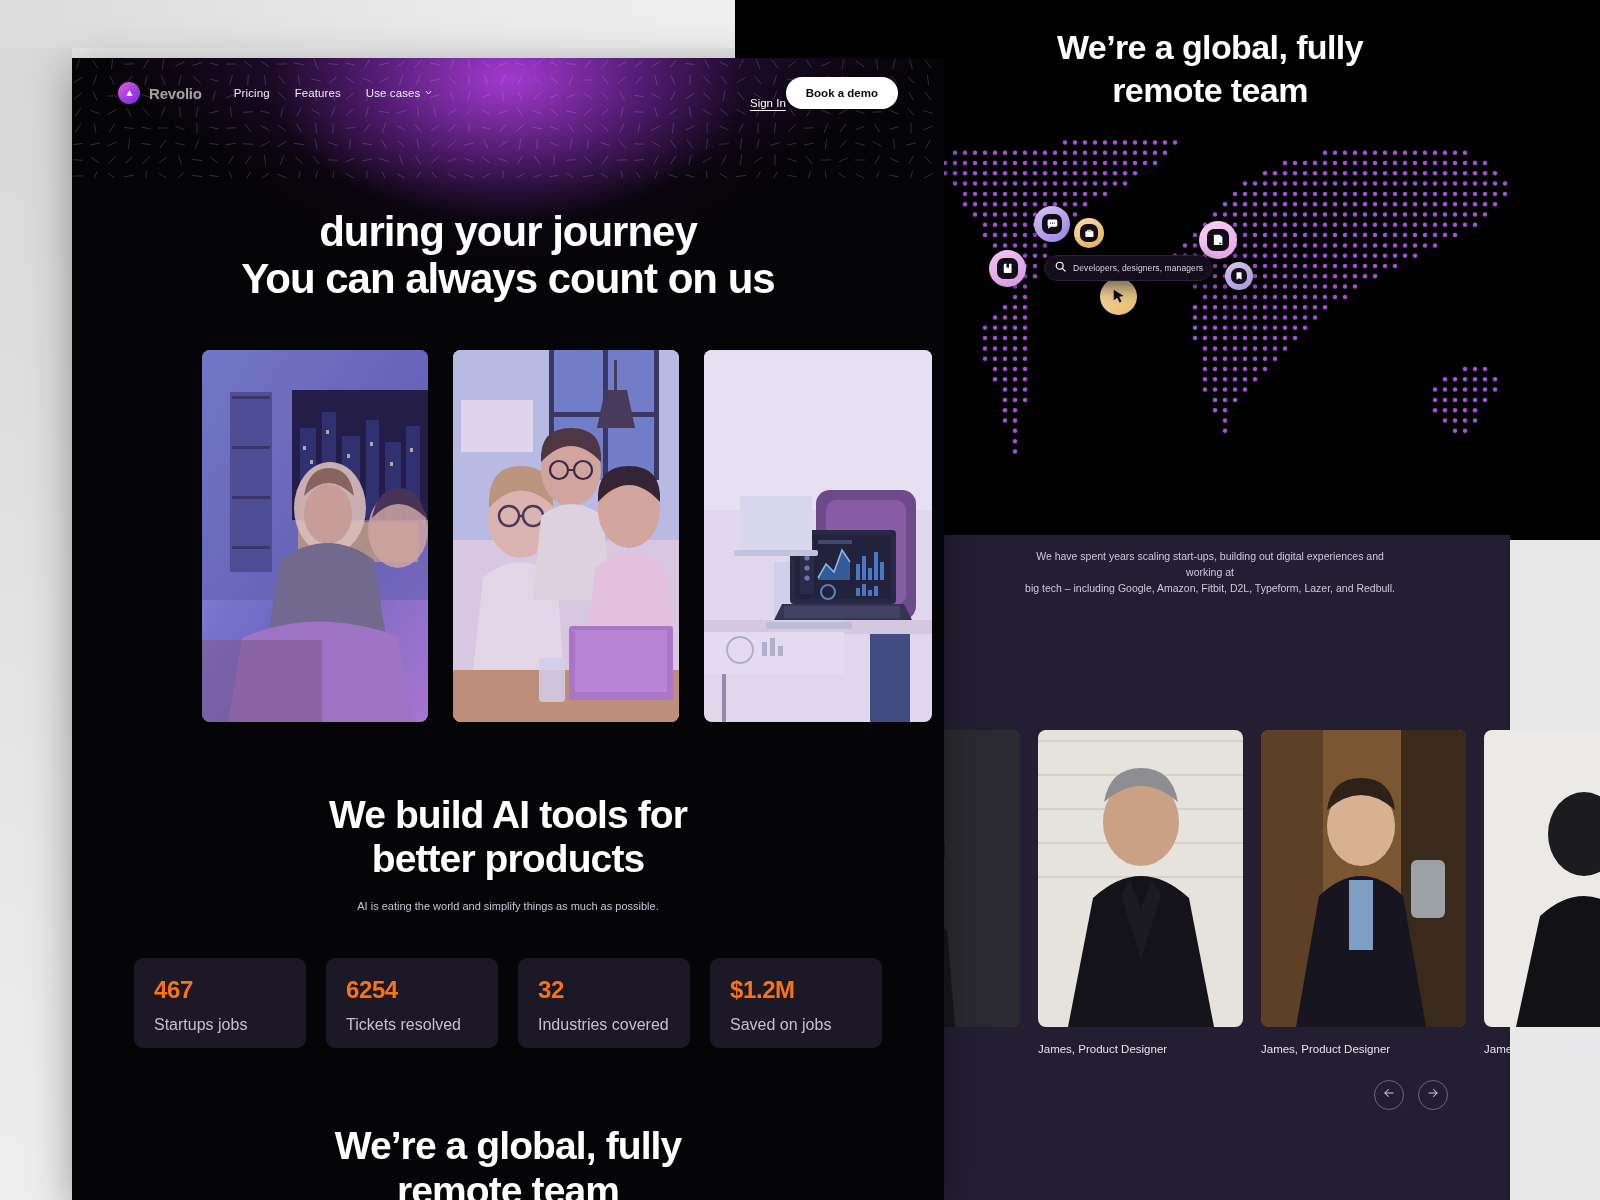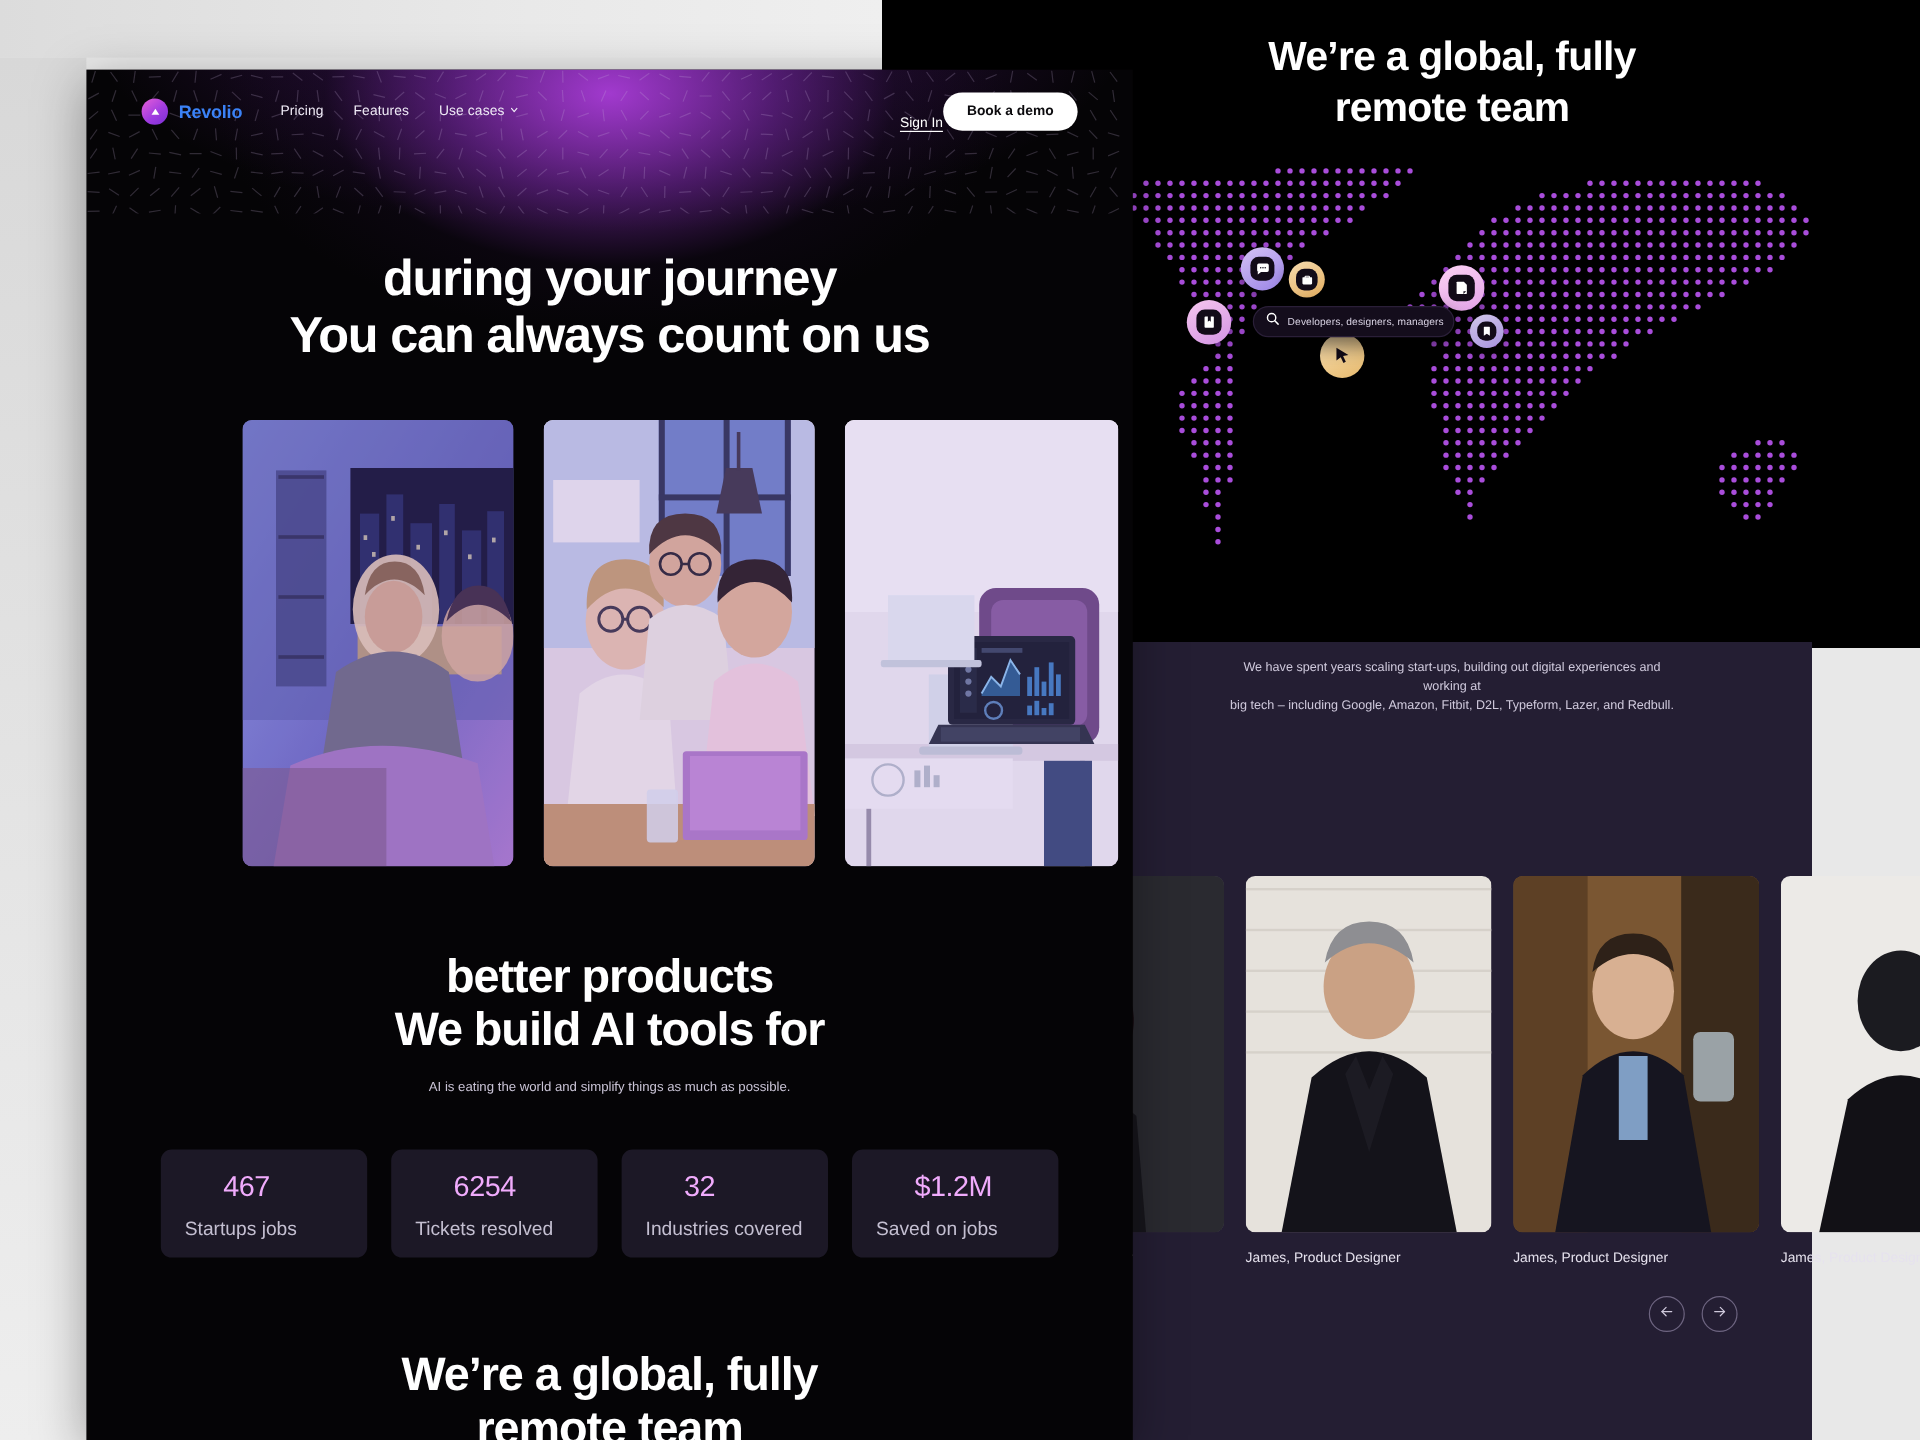--- a/index.html
+++ b/index.html
@@ -125,21 +125,21 @@
   .nav{
     position:absolute; left:0; top:0; width:872px; height:70px;
     display:flex; align-items:center; padding:0 46px; z-index:5;
   }
   .brand{ display:flex; align-items:center; gap:9px; margin-right:32px; }
   .logo-mark{
     width:22px; height:22px; border-radius:50%;
     background:linear-gradient(140deg,#e85fd8 0%, #a13ce0 55%, #7b2fd6 100%);
     display:flex; align-items:center; justify-content:center;
   }
-  .brand-name{ color:#3b82f6; font-size:15px; font-weight:700; letter-spacing:-.2px; }
+  .brand-name{ color:#a3a3a3; font-size:15px; font-weight:700; letter-spacing:-.2px; }
   .nav-links{ display:flex; align-items:center; gap:25px; }
   .nav-link{
     color:#efeaf6; font-size:11.5px; letter-spacing:.1px;
     display:flex; align-items:flex-end; gap:4px;
   }
   .nav-right{ margin-left:auto; display:flex; align-items:flex-end; }
   .signin{
     color:#fff; font-size:11.5px; text-decoration:underline;
     text-underline-offset:3px;
   }
@@ -174,21 +174,21 @@
   .s2-sub{
     text-align:center; color:#cac4d6; font-size:11px; margin-top:18px;
   }
   .stats{
     display:flex; gap:20px; justify-content:center; margin-top:46px;
   }
   .stat{
     width:172px; height:90px; border-radius:9px; background:#1c1826;
     padding:18px 20px 0 20px;
   }
-  .stat .val{ color:#f0abfc; font-size:24px; font-weight:400; letter-spacing:-.4px;margin-left:32px; }
+  .stat .val{ color:#f97316; font-size:24px; font-weight:700; letter-spacing:-.4px; }
   .stat .lbl{ color:#c4bfd1; font-size:16px; margin-top:12px; }
 
   .s3-title{
     position:absolute; left:0; top:1065px; width:872px; text-align:center;
     color:#fff; font-size:39px; font-weight:700; line-height:1.16;
     letter-spacing:-.9px;
   }
 </style>
 </head>
 <body>
@@ -1644,22 +1644,22 @@
           <rect x="74" y="296" width="5" height="10"></rect>
         </g>
         <rect x="166" y="284" width="40" height="88" fill="#3a4b78"></rect>
         <rect x="0" y="0" width="228" height="372" fill="#7a4bc0" opacity=".14"></rect>
       </svg>
     </div>
   </div>
 
   <div class="section2">
     <div class="s2-title">
+      <div>We build AI tools for</div>
       <div>better products</div>
-      <div>We build AI tools for</div>
     </div>
     <div class="s2-sub">AI is eating the world and simplify things as much as possible.</div>
 
     <div class="stats">
       <div class="stat">
         <div class="val">467</div>
         <div class="lbl">Startups jobs</div>
       </div>
       <div class="stat">
         <div class="val">6254</div>

